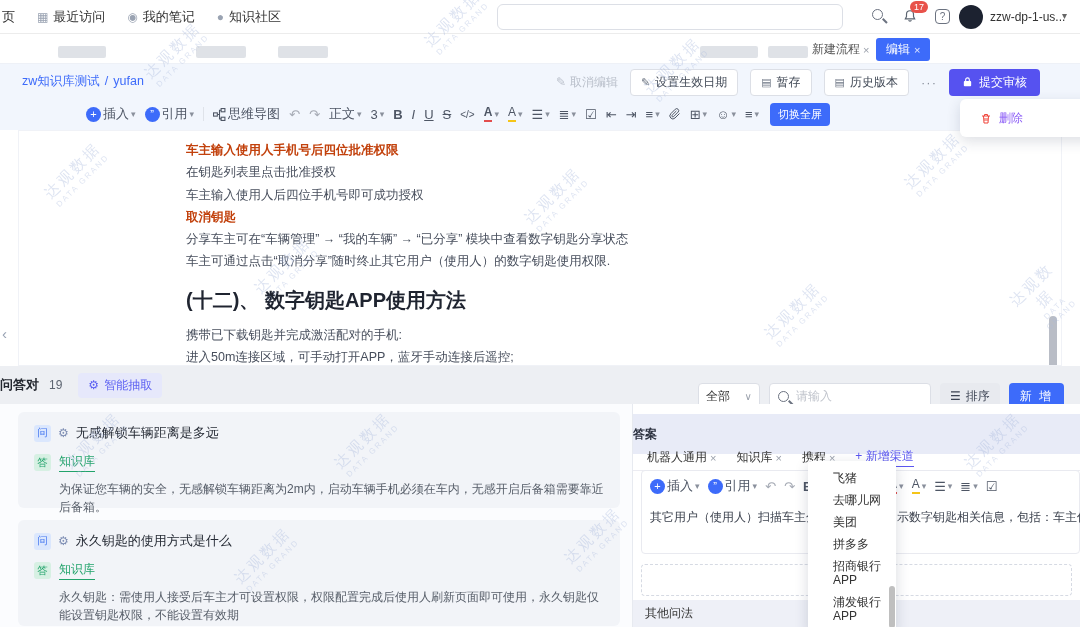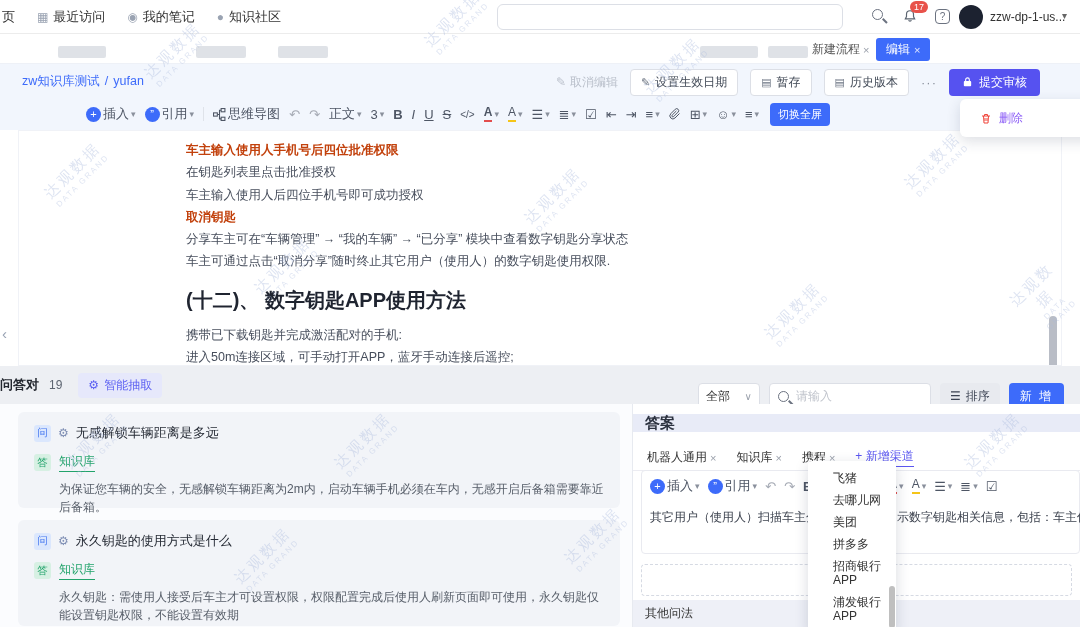--- a/index.html
+++ b/index.html
@@ -76,21 +76,21 @@
   .qrow{display:flex;align-items:center;gap:7px}
   .qbadge{width:17px;height:17px;border-radius:3px;background:#dbe7fd;color:#4678f0;font-size:10.5px;display:inline-flex;align-items:center;justify-content:center;flex:0 0 auto}
   .abadge{width:17px;height:17px;border-radius:3px;background:#d7f0e3;color:#22a36b;font-size:10.5px;display:inline-flex;align-items:center;justify-content:center;flex:0 0 auto}
   .aiico{color:#7d8db3;font-size:12px}
   .qtext{font-size:13px;color:#272c36}
   .arow{display:flex;align-items:center;gap:8px;margin-top:11px}
   .kb{font-size:12px;color:#22a36b;border-bottom:1.5px solid #22a36b;padding-bottom:1px;cursor:pointer}
   .anstext{margin:8px 0 0 25px;font-size:12px;color:#565d68;line-height:1.5}
   
   .qaright{position:absolute;left:632px;right:0;top:0;bottom:0;background:#fff;border-left:1px solid #e7eaf0}
-  .ansbar{position:absolute;top:10px;left:0;right:0;height:18px;background:#e8ebf7;display:flex;align-items:center;padding-left:12px;font-size:15px;font-weight:700;color:#2c3240}
+  .ansbar{position:absolute;top:10px;left:0;right:0;height:40px;background:#e8ebf7;display:flex;align-items:center;font-size:12px;font-weight:700;color:#2c3240}
   .chtabs{position:absolute;top:44px;left:14px;display:flex;align-items:center;gap:20px;font-size:12px;color:#333}
   .chtab{display:inline-flex;align-items:center;gap:3px;cursor:pointer}
   .addch{color:#5b57f0;border-bottom:1px solid #5b57f0;padding-bottom:1px;cursor:pointer}
   .chline{position:absolute;top:66px;left:0;right:0;border-bottom:1px solid #ececf2}
   .minied{position:absolute;top:66px;left:8px;right:0;height:84px;border:1px solid #e9eaf0;border-radius:4px;background:#fff}
   .minitb{position:absolute;top:6px;left:8px;right:4px;display:flex;align-items:center;gap:8px;font-size:12px;color:#4e5665}
   .minitext{position:absolute;top:38px;left:8px;right:4px;font-size:12px;color:#3c424e;height:36px}
   .mt-right{position:absolute;left:247px;top:0;white-space:nowrap}
   .mt-left{position:absolute;left:0;top:0;white-space:nowrap}
   .dashbox{position:absolute;top:160px;left:8px;right:8px;height:32px;border:1px dashed #d6dae3;border-radius:4px;background:#fff}

